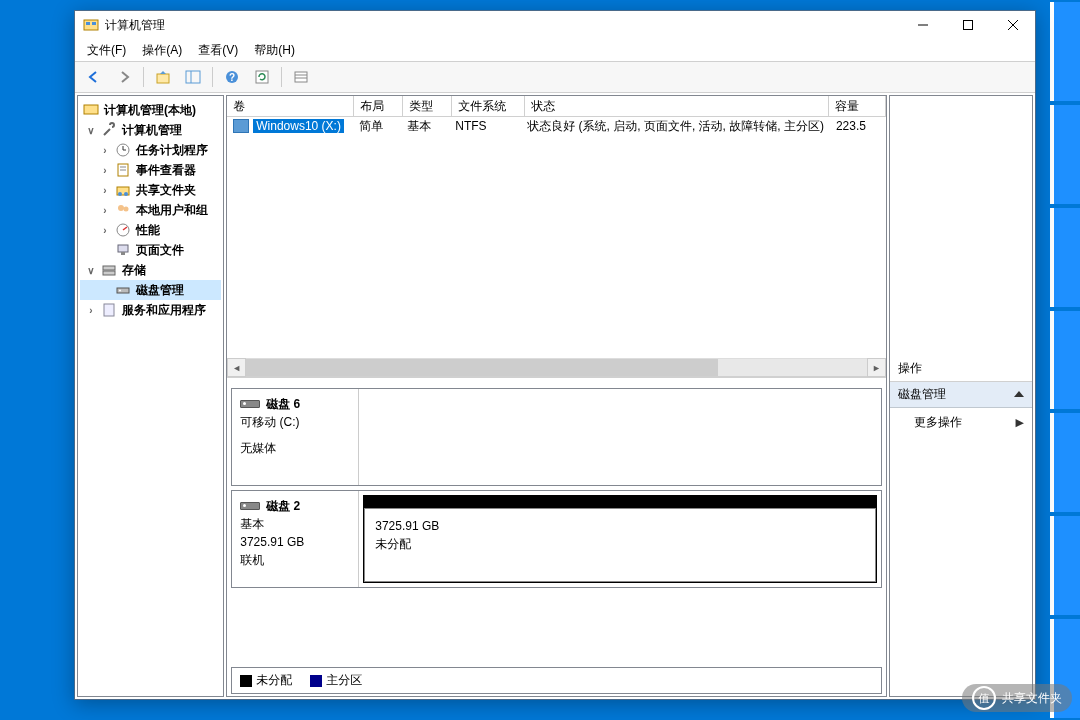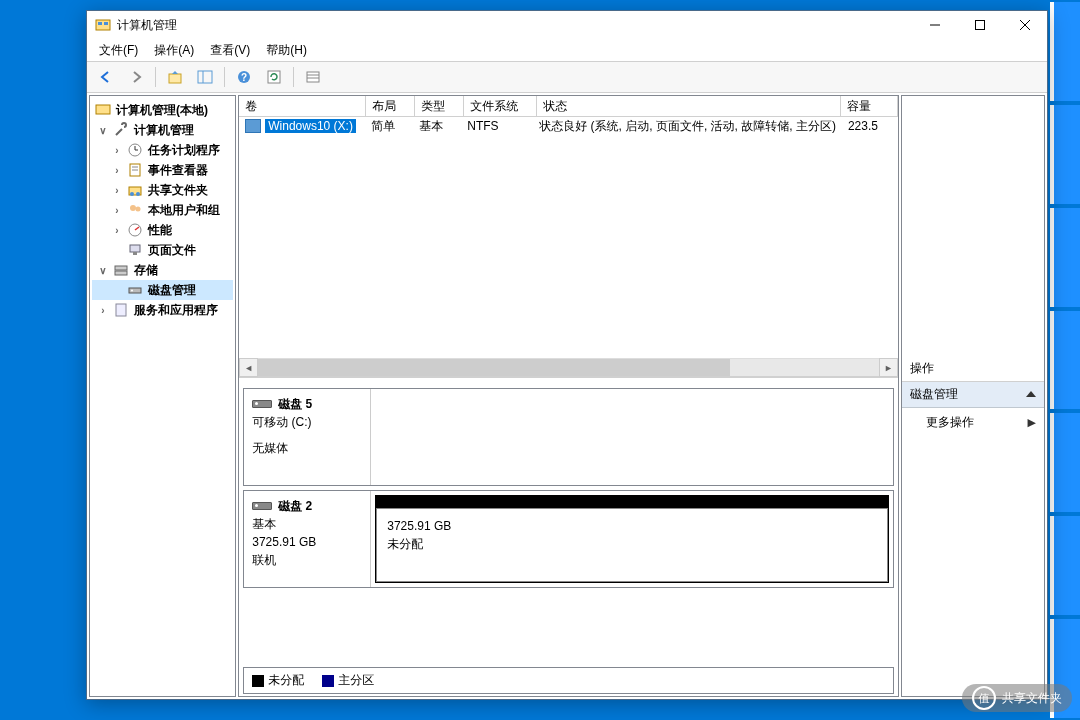--- a/index.html
+++ b/index.html
@@ -1,19 +1,19 @@
 <!DOCTYPE html>
 <html><head>
 <meta charset="utf-8">
 <style>
 html,body{margin:0;padding:0;height:100%;font-family:"Microsoft YaHei","SimSun",Tahoma,sans-serif;font-size:12px;background:#0078d7;overflow:hidden;}
 .desktop{width:1080px;height:720px;background:#0078d7;position:relative;}
 .stripes{position:absolute;right:0;top:0;width:30px;height:100%;display:flex;flex-direction:column;}
 .stripes div{flex:1;background:#1e90ff;margin:2px 0;border-left:4px solid #fff;}
-.window{position:absolute;left:86px;top:10px;width:960px;height:688px;background:#fff;border:1px solid #4a6a8a;box-shadow:0 4px 20px rgba(0,0,0,.3);display:flex;flex-direction:column;}
+.window{position:absolute;left:74px;top:10px;width:960px;height:688px;background:#fff;border:1px solid #4a6a8a;box-shadow:0 4px 20px rgba(0,0,0,.3);display:flex;flex-direction:column;}
 .titlebar{height:28px;display:flex;align-items:center;padding:0 0 0 8px;background:#fff;}
 .titlebar-icon{width:16px;height:16px;margin-right:6px;}
 .titlebar-text{flex:1;font-size:12px;color:#000;}
 .win-controls{display:flex;}
 .win-btn{width:45px;height:28px;display:flex;align-items:center;justify-content:center;cursor:pointer;}
 .menubar{height:22px;display:flex;align-items:center;padding:0 4px;border-bottom:1px solid #d0d0d0;background:#fff;}
 .menu-item{padding:2px 8px;cursor:pointer;}
 .toolbar{height:30px;display:flex;align-items:center;padding:0 6px;gap:4px;border-bottom:1px solid #d0d0d0;background:#f7f7f7;}
 .tool-btn{width:24px;height:24px;display:flex;align-items:center;justify-content:center;border:1px solid transparent;cursor:pointer;border-radius:2px;}
 .tool-sep{width:1px;height:20px;background:#ccc;margin:0 2px;}
@@ -320,21 +320,21 @@
             <div class="hscroll-arrow">►</div>
           </div>
         </div>
 
         <div class="center-bottom">
           <div class="pad"></div>
           <div class="disk-block">
             <div class="disk-info">
               <div class="disk-title">
                   <span class="disk-icon"></span>
-                  <span>磁盘 5</span>
+                  <span>磁盘 6</span>
                 </div>
               <div>可移动 (C:)</div>
               <div style="height:8px"></div>
               <div>无媒体</div>
             </div>
             <div class="disk-graphic"></div>
           </div>
 
           <div class="disk-block">
             <div class="disk-info">

